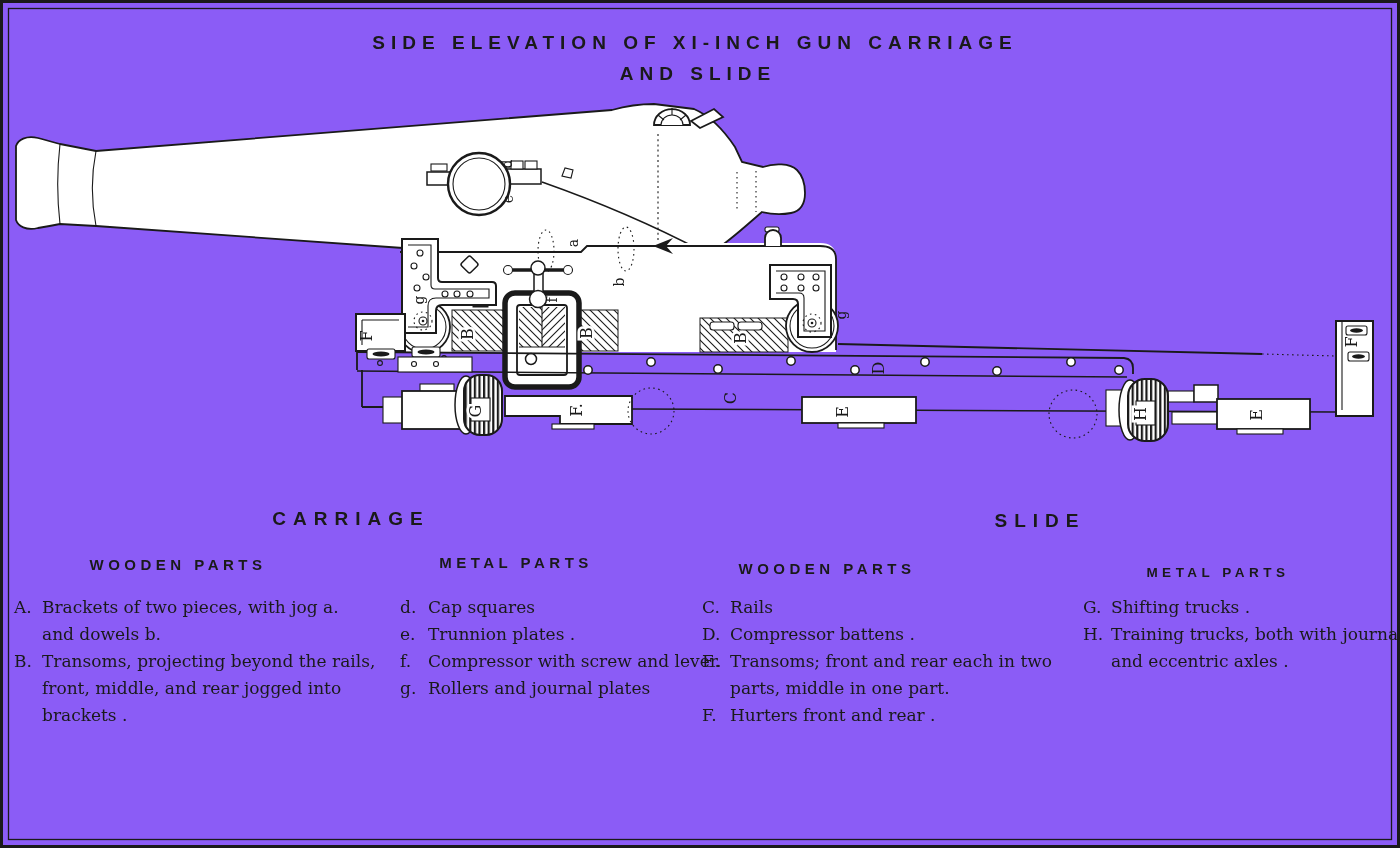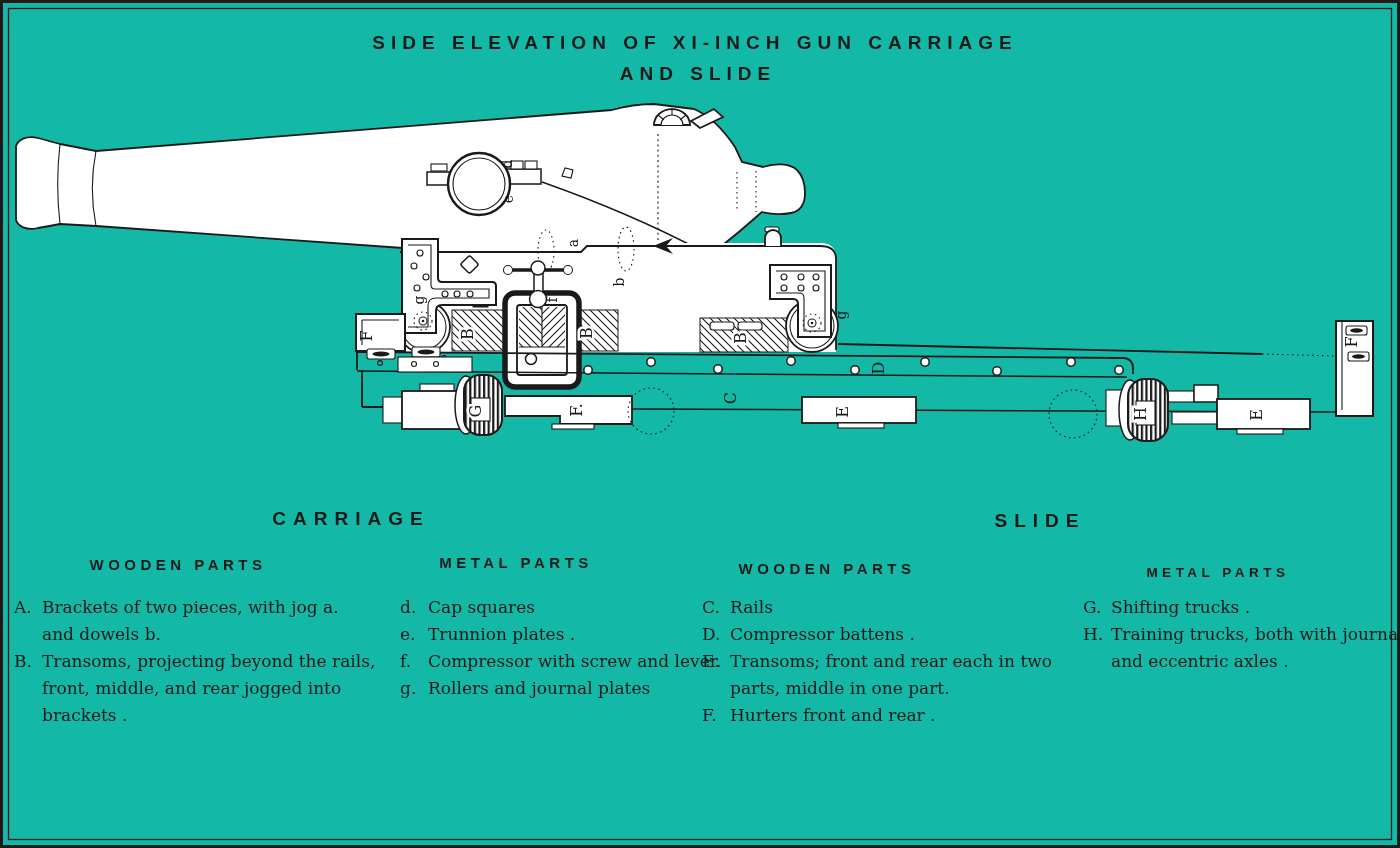--- a/index.html
+++ b/index.html
@@ -1,16 +1,16 @@
 <!DOCTYPE html>
 <html><head>
 <meta charset="utf-8">
 <style>
   html,body{margin:0;padding:0;background:#e8e8e8;}
-  .page{position:relative;width:1400px;height:848px;background:#14b8a6;margin:0 auto;overflow:hidden;}
+  .page{position:relative;width:1400px;height:848px;background:#8b5cf6;margin:0 auto;overflow:hidden;}
   svg{position:absolute;left:0;top:0;}
   .ln{stroke:#1a1a1a;fill:none;stroke-width:1.8;}
   .thin{stroke:#1a1a1a;fill:none;stroke-width:1.1;}
   .med{stroke:#1a1a1a;fill:none;stroke-width:1.5;}
   .heavy{stroke:#1a1a1a;fill:none;stroke-width:2.4;}
   .fw{fill:#ffffff;}
   .fi{fill:#1a1a1a;}
   .dash{stroke-dasharray:2 3.2;}
   .dot{stroke-dasharray:1.6 3.4;}
   text{fill:#1a1a1a;}

